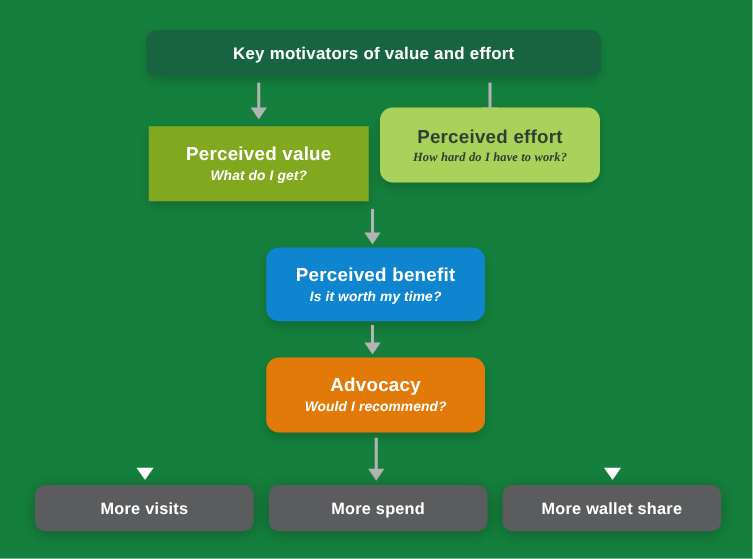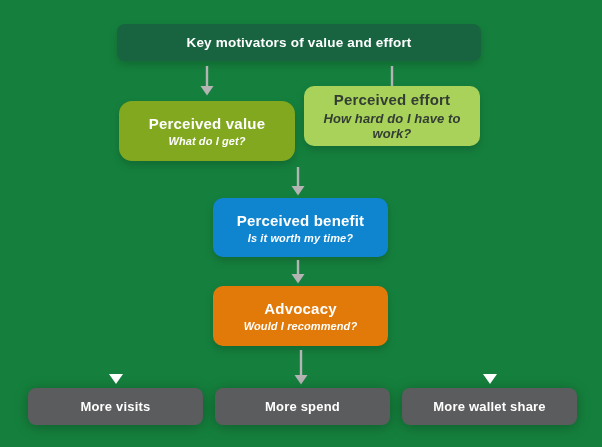--- a/index.html
+++ b/index.html
@@ -40,34 +40,34 @@
     background: #186441;
     border-radius: 8px;
     box-shadow: 0 4px 9px rgba(0,0,0,0.18);
   }
   .root-box .title { color: #ffffff; font-size: 13.5px; }
 
   
   .value-box {
     left: 119px; top: 101px; width: 176px; height: 60px;
     background: #81a81e;
-    border-radius: 13px;
+    border-radius: 0;
     box-shadow: 0 4px 9px rgba(0,0,0,0.18);
   }
   .value-box .title { color: #ffffff; font-size: 15px; }
   .value-box .subtitle { color: #ffffff; font-size: 11px; margin-top: 3px; }
 
   .effort-box {
     left: 304px; top: 86px; width: 176px; height: 60px;
     background: #a8d25a;
     border-radius: 10px;
     box-shadow: 0 4px 9px rgba(0,0,0,0.18);
   }
   .effort-box .title { color: #333d33; font-size: 15px; }
-  .effort-box .subtitle { color: #333d33; font-size: 13px; margin-top: 3px; }
+  .effort-box .subtitle { color: #333d33; font-size: 10px; margin-top: 3px; font-family: Liberation Serif, serif; }
 
   
   .benefit-box {
     left: 213px; top: 198px; width: 175px; height: 59px;
     background: #0f84cf;
     border-radius: 10px;
     box-shadow: 0 4px 9px rgba(0,0,0,0.18);
   }
   .benefit-box .title { color: #ffffff; font-size: 15px; }
   .benefit-box .subtitle { color: #ffffff; font-size: 11px; margin-top: 3px; }

